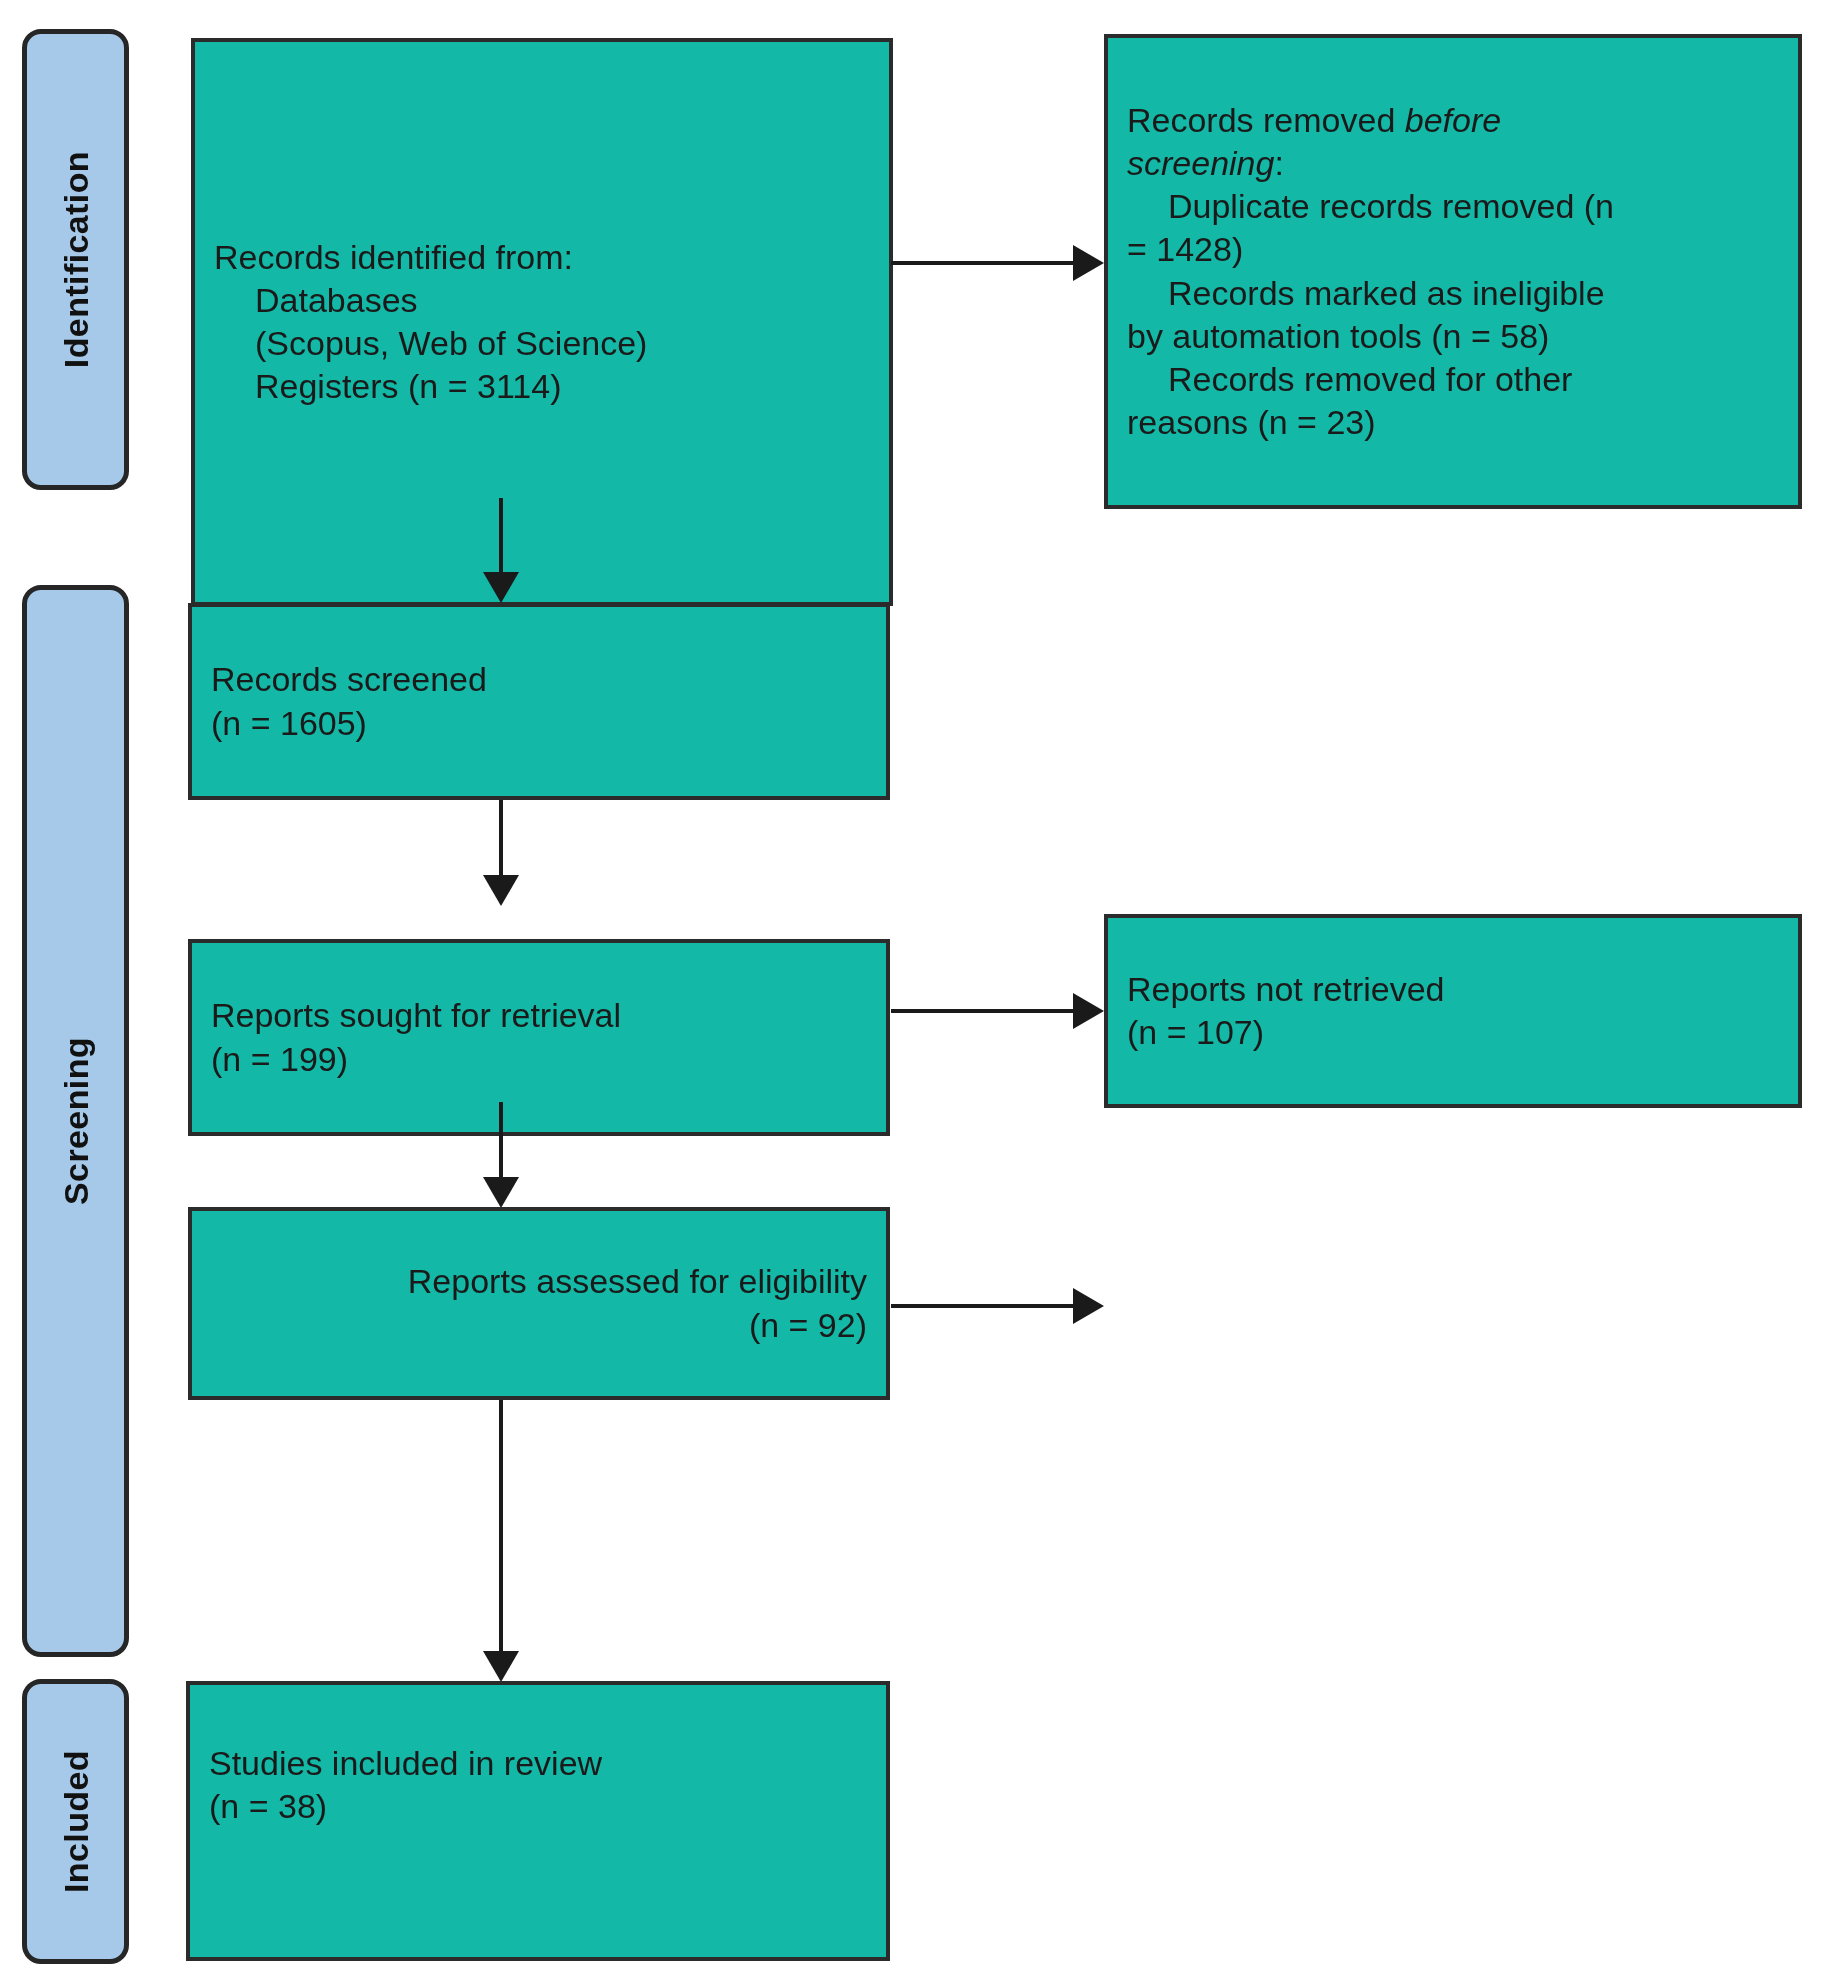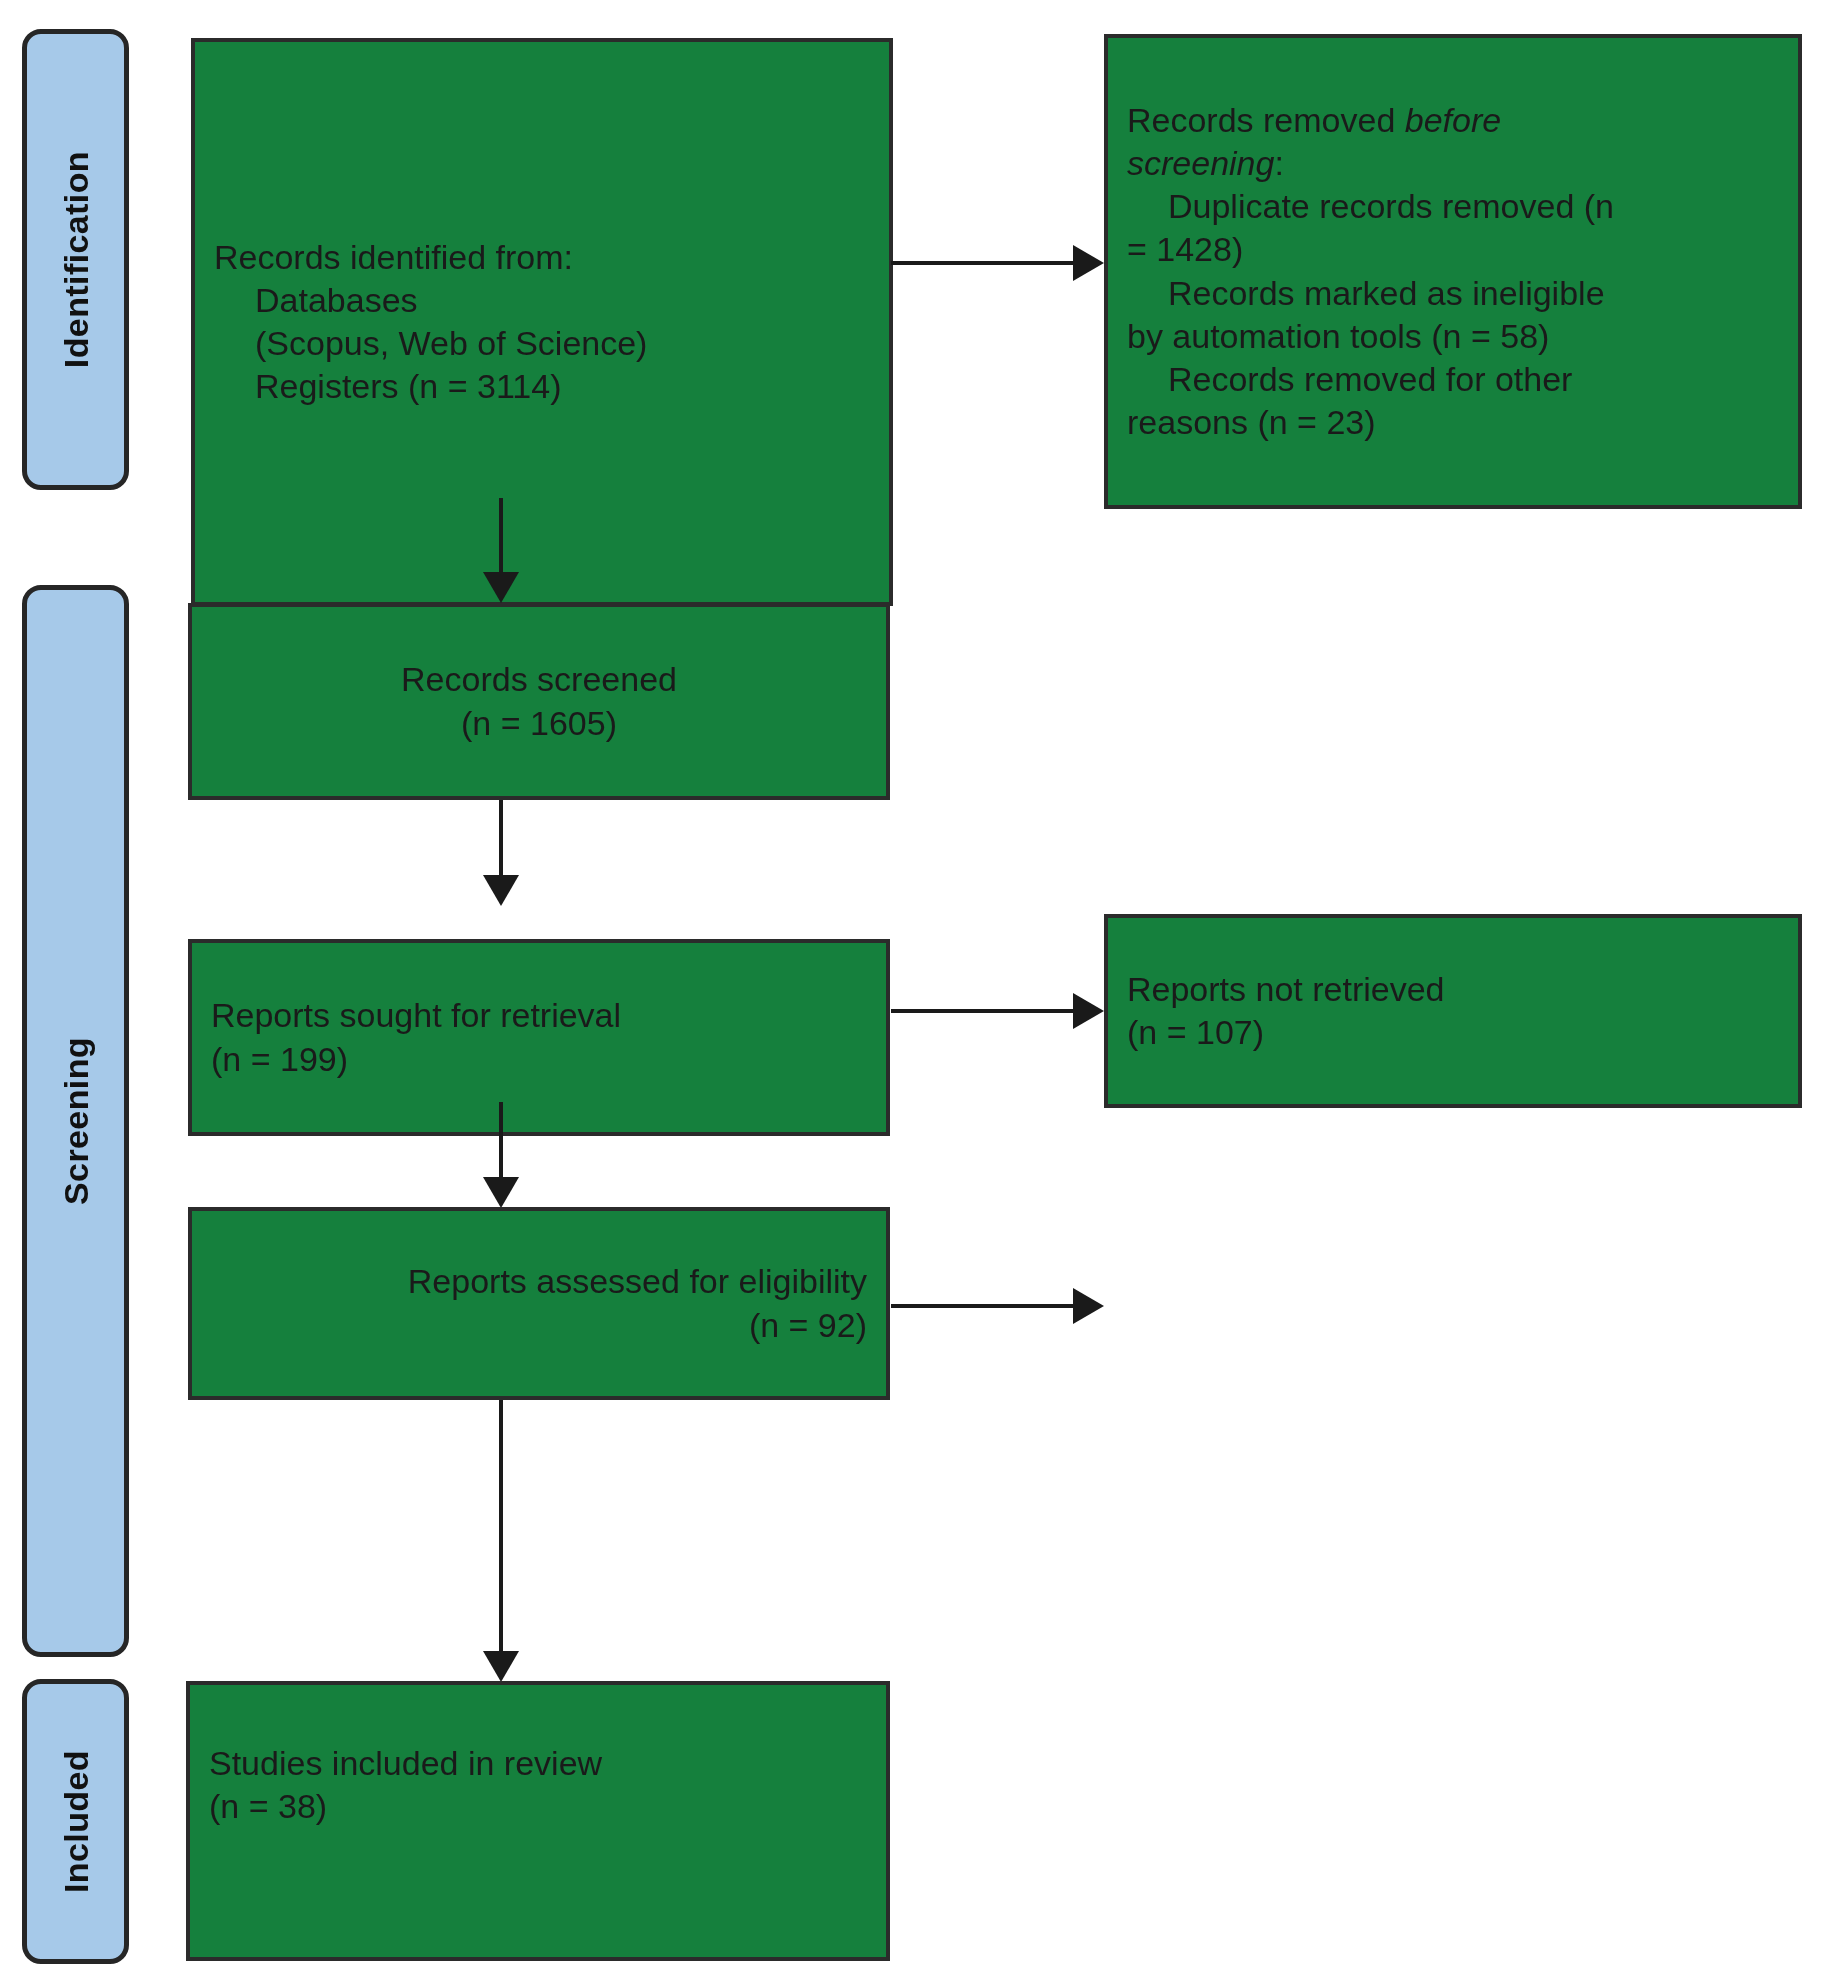--- a/index.html
+++ b/index.html
@@ -35,21 +35,21 @@
     font-size: 34px;
     letter-spacing: 0.4px;
     color: #111111;
     white-space: nowrap;
     line-height: 1;
   }
 
   
   .flow-box {
     position: absolute;
-    background: #15803d;
+    background: #14b8a6;
     border: 4.4px solid #2b2b2b;
     box-sizing: border-box;
     display: flex;
     align-items: center;
   }
   .box-text {
     font-size: 34px;
     line-height: 1.27;
     color: #1a1a1a;
     padding: 0 19px;
@@ -126,21 +126,21 @@
       <span class="ln">reasons (n = 23)</span>
     </div>
   </div>
 
   <div class="h-line" style="left:891px; top:261px; width:185px;"></div>
   <div class="h-arrow-head" style="left:1073px; top:245px;"></div>
 
   <div class="v-line" style="left:499px; top:498px; height:76px;"></div>
   <div class="v-arrow-head" style="left:483px; top:572px;"></div>
 
-  <div class="flow-box" style="left:188px; top:603px; width:702px; height:197px;text-align:center;">
+  <div class="flow-box" style="left:188px; top:603px; width:702px; height:197px;">
     <div class="box-text">
       <span class="ln">Records screened</span>
       <span class="ln">(n = 1605)</span>
     </div>
   </div>
 
   <div class="v-line" style="left:499px; top:800px; height:76px;"></div>
   <div class="v-arrow-head" style="left:483px; top:875px;"></div>
 
   <div class="flow-box" style="left:188px; top:905px; width:702px; height:197px;margin-top:34px;">

